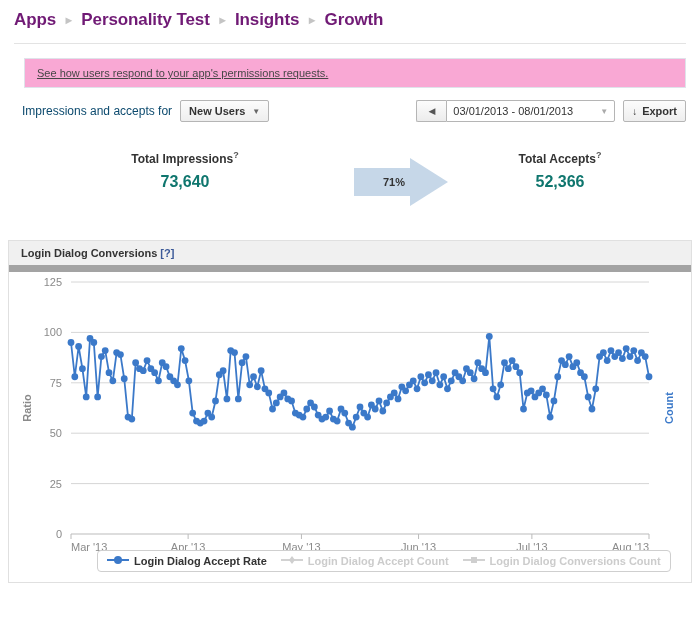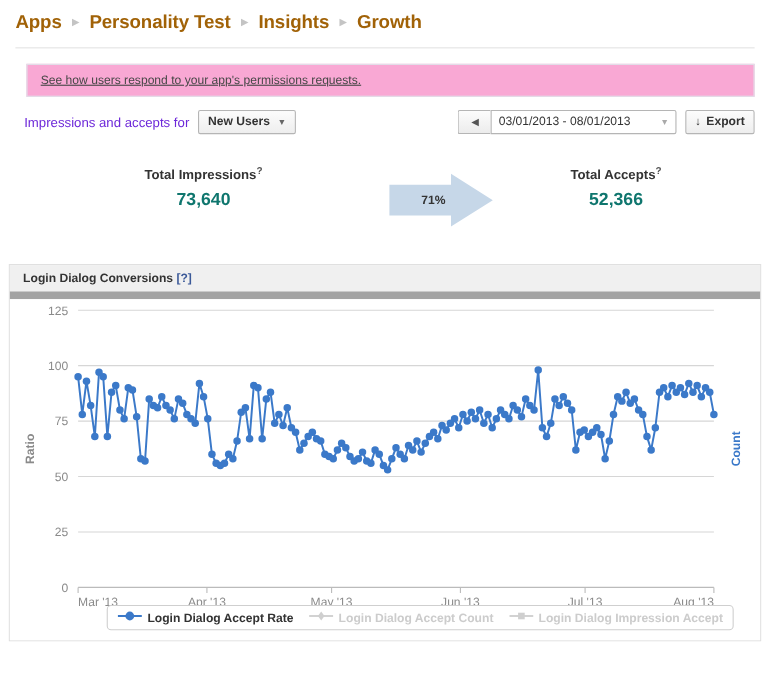--- a/index.html
+++ b/index.html
@@ -15,21 +15,21 @@
   }
 
   
   #breadcrumb {
     padding: 10px 14px 10px 14px;
     font-size: 17px;
     font-weight: bold;
     color: #333333;
     letter-spacing: -0.1px;
   }
-  #breadcrumb .crumb { color: #a16207; }
+  #breadcrumb .crumb { color: #701a75; }
   #breadcrumb .sep {
     color: #c4c4c4;
     font-size: 12px;
     margin: 0 5px;
     position: relative;
     top: -1px;
   }
 
   .hrule {
     height: 1px;
@@ -52,21 +52,21 @@
   #controls {
     margin: 10px 14px 0 14px;
     height: 26px;
     display: flex;
     align-items: center;
     position: relative;
   }
   #controls-left { display: flex; align-items: center; }
   .ctrl-label {
     font-size: 12px;
-    color: #6d28d9;
+    color: #0c4a6e;
     margin-right: 8px;
     padding-left: 8px;
   }
   .btn-select {
     display: inline-flex;
     align-items: center;
     background: linear-gradient(#fcfcfc, #eeeeee);
     border: 1px solid #b5b5b5;
     border-radius: 2px;
     padding: 3px 8px;
@@ -500,17 +500,17 @@
         </span>
         <span>Login Dialog Accept Count</span>
       </div>
       <div class="legend-item inactive">
         <span class="lg-sym">
           <svg width="22" height="10" viewBox="0 0 22 10">
             <line x1="0" y1="5" x2="22" y2="5" stroke="#d2d2d2" stroke-width="2"></line>
             <rect x="8" y="2" width="6" height="6" fill="#cfcfcf"></rect>
           </svg>
         </span>
-        <span>Login Dialog Impression Accept</span>
+        <span>Login Dialog Conversions Count</span>
       </div>
     </div>
   </div>
 </div>
 
 </body></html>

